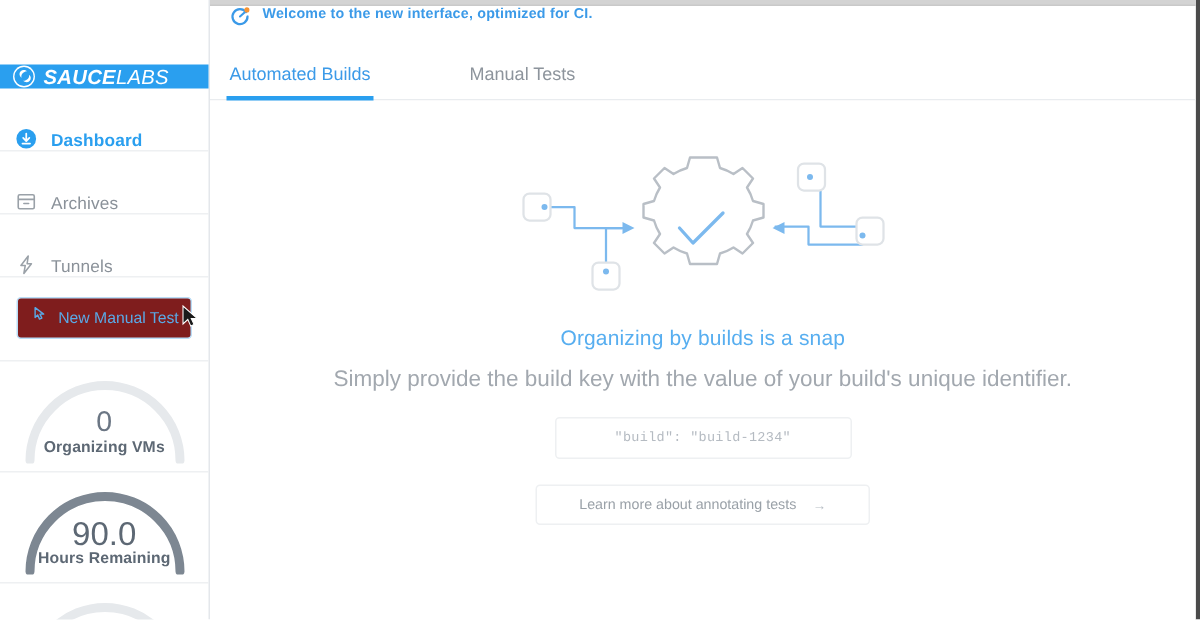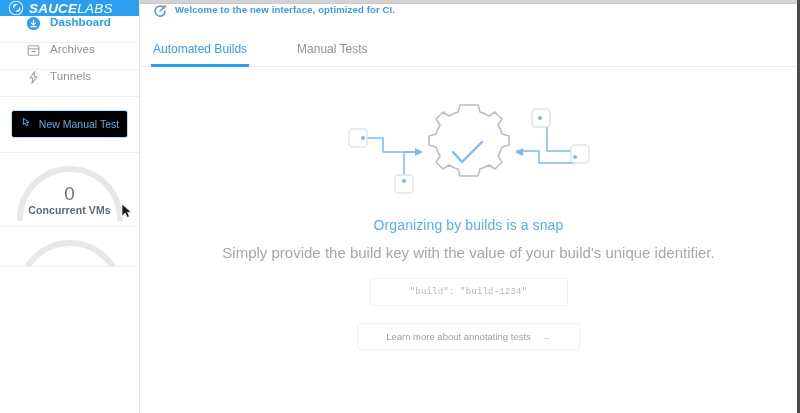--- a/index.html
+++ b/index.html
@@ -21,48 +21,49 @@
   .sidebar {
     width: 140px;
     height: 413px;
     background: #ffffff;
     border-right: 1px solid #e4e7eb;
     display: flex;
     flex-direction: column;
     flex: 0 0 140px;
   }
   .logo-bar {
-    height: 16px;
+    height: 30px;
     background: #2a9fef;
     display: flex;
     align-items: center;
     padding-left: 8px;
     gap: 5px;
+    margin-top: 43px;
   }
   .logo-mark {
     width: 16px; height: 16px;
     flex: 0 0 16px;
     display: block;
   }
   .logo-text {
     font-size: 13.5px;
     letter-spacing: 0.2px;
     color: #ffffff;
     white-space: nowrap;
   }
   .logo-text .b { font-weight: bold; font-style: italic; }
   .logo-text .l { font-weight: 300; font-style: italic; }
 
   .nav { display: flex; flex-direction: column; }
   .nav-item {
-    height: 27px;
-    display: flex;
-    align-items: flex-start;
+    height: 42px;
+    display: flex;
+    align-items: flex-end;
     gap: 9px;
-    padding-left: 26px;
+    padding-left: 10px;
     border-bottom: 1px solid #eef0f2;
     cursor: pointer;
     position: relative;
   }
   .nav-item .nav-ico {
     width: 15px; height: 15px;
     flex: 0 0 15px;
     display: flex; align-items: center; justify-content: center;
   }
   .nav-label {
@@ -81,21 +82,21 @@
   }
   .new-test-btn {
     border: 1px solid #b9ddf7;
     border-radius: 3px;
     height: 28px;
     display: flex;
     align-items: center;
     justify-content: center;
     gap: 6px;
     cursor: pointer;
-    background: #000000;
+    background: #7f1d1d;
   }
   .new-test-btn .lbl {
     font-size: 10.5px;
     color: #5aa9e6;
   }
 
   .gauges { flex: 1; position: relative; }
   .gauge-cell {
     height: 74px;
     border-bottom: 1px solid #eef0f2;
@@ -160,20 +161,21 @@
     letter-spacing: 0.15px;
   }
 
   .tabs {
     height: 37px;
     display: flex;
     align-items: flex-end;
     padding-left: 13px;
     border-bottom: 1px solid #e9ecef;
     background: #ffffff;
+    gap: 16px;
   }
   .tab {
     font-size: 12px;
     color: #8d949c;
     padding: 0 0 10px 0;
     margin-right: 50px;
     cursor: pointer;
     position: relative;
     white-space: nowrap;
   }
@@ -315,24 +317,35 @@
     <div class="gauges">
 
       <div class="gauge-cell">
         <span class="arc">
           <svg width="112" height="56" viewBox="0 0 112 56">
             <path d="M6 54 A50 50 0 0 1 106 54" fill="none" stroke="#e6e9ec" stroke-width="6" stroke-linecap="round"></path>
           </svg>
         </span>
         <div class="gauge-txt">
           <div class="gauge-val">0</div>
-          <div class="gauge-lbl">Concurrent VMs</div>
+          <div class="gauge-lbl">Organizing VMs</div>
         </div>
       </div>
 
+      <div class="gauge-cell">
+        <span class="arc">
+          <svg width="112" height="56" viewBox="0 0 112 56">
+            <path d="M6 54 A50 50 0 0 1 106 54" fill="none" stroke="#7d8792" stroke-width="6" stroke-linecap="round"></path>
+          </svg>
+        </span>
+        <div class="gauge-txt">
+          <div class="gauge-val bold">90.0</div>
+          <div class="gauge-lbl">Hours Remaining</div>
+        </div>
+      </div>
 
       <div class="gauge-cell partial">
         <span class="arc">
           <svg width="112" height="56" viewBox="0 0 112 56">
             <path d="M6 54 A50 50 0 0 1 106 54" fill="none" stroke="#e6e9ec" stroke-width="6" stroke-linecap="round"></path>
           </svg>
         </span>
       </div>
 
     </div>

